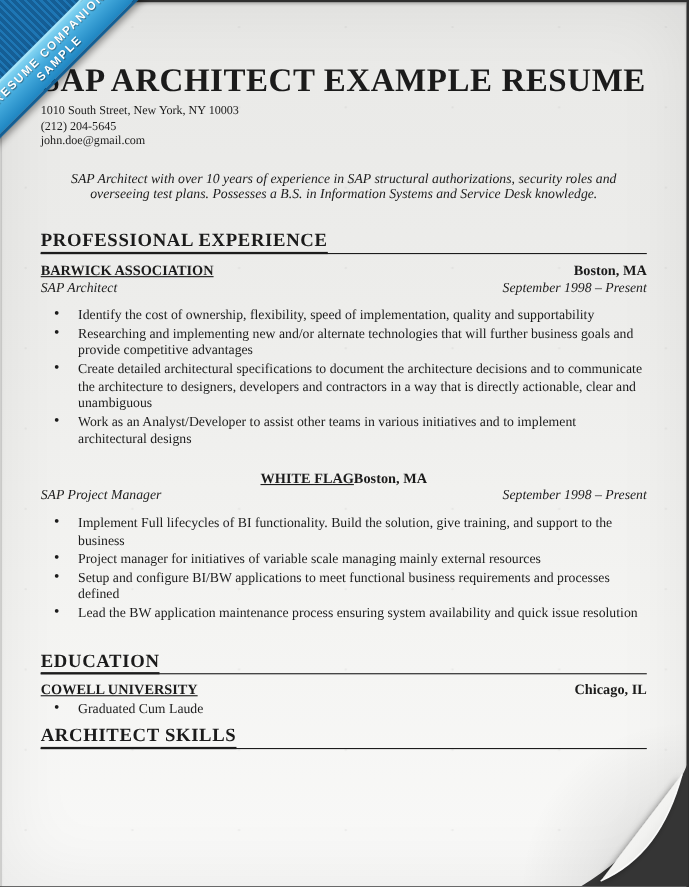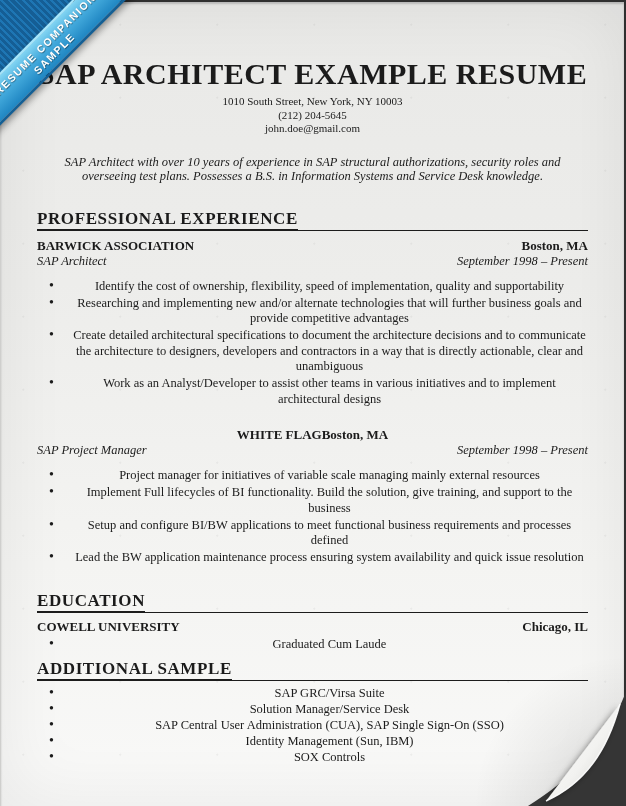--- a/index.html
+++ b/index.html
@@ -22,43 +22,43 @@
   .content {
     position:absolute; top:0; left:0; right:0;
     padding:56px 36px 0 36px;
     color:#1b1b1b;
   }
   
   .title {
     text-align:center; font-size:30px; font-weight:bold;
     letter-spacing:.5px; line-height:32px; margin:0;
   }
-  .contact { text-align:center; margin-top:5px; font-size:11px; line-height:13.5px; }
+  .contact { margin-top:5px; font-size:11px; line-height:13.5px; }
   .contact div { margin:0; }
   .summary {
     margin:19px auto 0; max-width:546px; text-align:center;
     font-style:italic; font-size:12.5px; line-height:14.5px;
   }
   
   .sec-heading {
     margin-top:27px; font-size:17px; font-weight:bold; letter-spacing:.6px;
     border-bottom:1.5px solid #1c1c1c; padding-bottom:3px; line-height:16px;
   }
   .sec-heading .hd {
     display:inline-block; border-bottom:2.5px solid #1c1c1c; margin-bottom:-4px; padding-bottom:2px;text-align:right;
   }
   .sec-heading.tight { margin-top:9px; }
   .row { display:flex; justify-content:space-between; align-items:baseline; }
   .job-head { margin-top:7px; }
   .job-head2 { margin-top:20px;justify-content:center; }
-  .company { font-weight:bold; font-size:13px; line-height:14px; }
+  .company { font-weight:bold; font-size:13px; line-height:14px;text-decoration:underline; }
   .loc { font-weight:bold; font-size:13px; }
   .role, .dates { font-style:italic; font-size:12.5px; line-height:14px; }
   ul.blist { list-style:none; margin:11px 0 0 10px; padding:0; font-size:12.5px; line-height:15.5px; }
-  ul.blist li { position:relative; padding-left:24px; margin-bottom:1.5px;text-align:center; }
+  ul.blist li { position:relative; padding-left:24px; margin-bottom:1.5px; }
   ul.blist li::before { content:"•"; position:absolute; left:2px; top:-1px; font-size:14px; }
   ul.blist.edu { margin-top:2px; }
   ul.blist.skills { margin-top:5px; }
   ul.blist.skills li { margin-bottom:.5px; }
   .degree { font-style:italic; font-size:12.5px; line-height:14px; margin-top:1px; }
   .edu-head { margin-top:6px;gap:32px; }
   
   .ribbon-zone { position:absolute; top:0; left:0; width:172px; height:172px; overflow:hidden; z-index:5; }
   .ribbon-under {
     position:absolute; left:-84px; top:-14px; width:200px; height:60px;
@@ -117,47 +117,40 @@
 
     <div class="row job-head job-head2">
       <span class="company">WHITE FLAG</span>
       <span class="loc">Boston, MA</span>
     </div>
     <div class="row">
       <span class="role">SAP Project Manager</span>
       <span class="dates">September 1998 – Present</span>
     </div>
     <ul class="blist">
+      <li>Implement Full lifecycles of BI functionality. Build the solution, give training, and support to the business</li>
       <li>Project manager for initiatives of variable scale managing mainly external resources</li>
-      <li>Implement Full lifecycles of BI functionality. Build the solution, give training, and support to the business</li>
       <li>Setup and configure BI/BW applications to meet functional business requirements and processes defined</li>
       <li>Lead the BW application maintenance process ensuring system availability and quick issue resolution</li>
     </ul>
 
     <div class="sec-heading">
       <span class="hd">EDUCATION</span>
     </div>
     <div class="row edu-head">
       <span class="company">COWELL UNIVERSITY</span>
       <span class="loc">Chicago, IL</span>
     </div>
     <ul class="blist edu">
       <li>Graduated Cum Laude</li>
     </ul>
 
     <div class="sec-heading tight">
-      <span class="hd">ADDITIONAL SAMPLE</span>
+      <span class="hd">ARCHITECT SKILLS</span>
     </div>
-    <ul class="blist skills">
-      <li>SAP GRC/Virsa Suite</li>
-      <li>Solution Manager/Service Desk</li>
-      <li>SAP Central User Administration (CUA), SAP Single Sign-On (SSO)</li>
-      <li>Identity Management (Sun, IBM)</li>
-      <li>SOX Controls</li>
-    </ul>
 
   </div>
 </div>
 
 <div class="ribbon-zone">
   <div class="ribbon-under"></div>
   <div class="ribbon-band">
     <span class="rl">RESUME COMPANION</span>
     <span class="rl">SAMPLE</span>
   </div>

